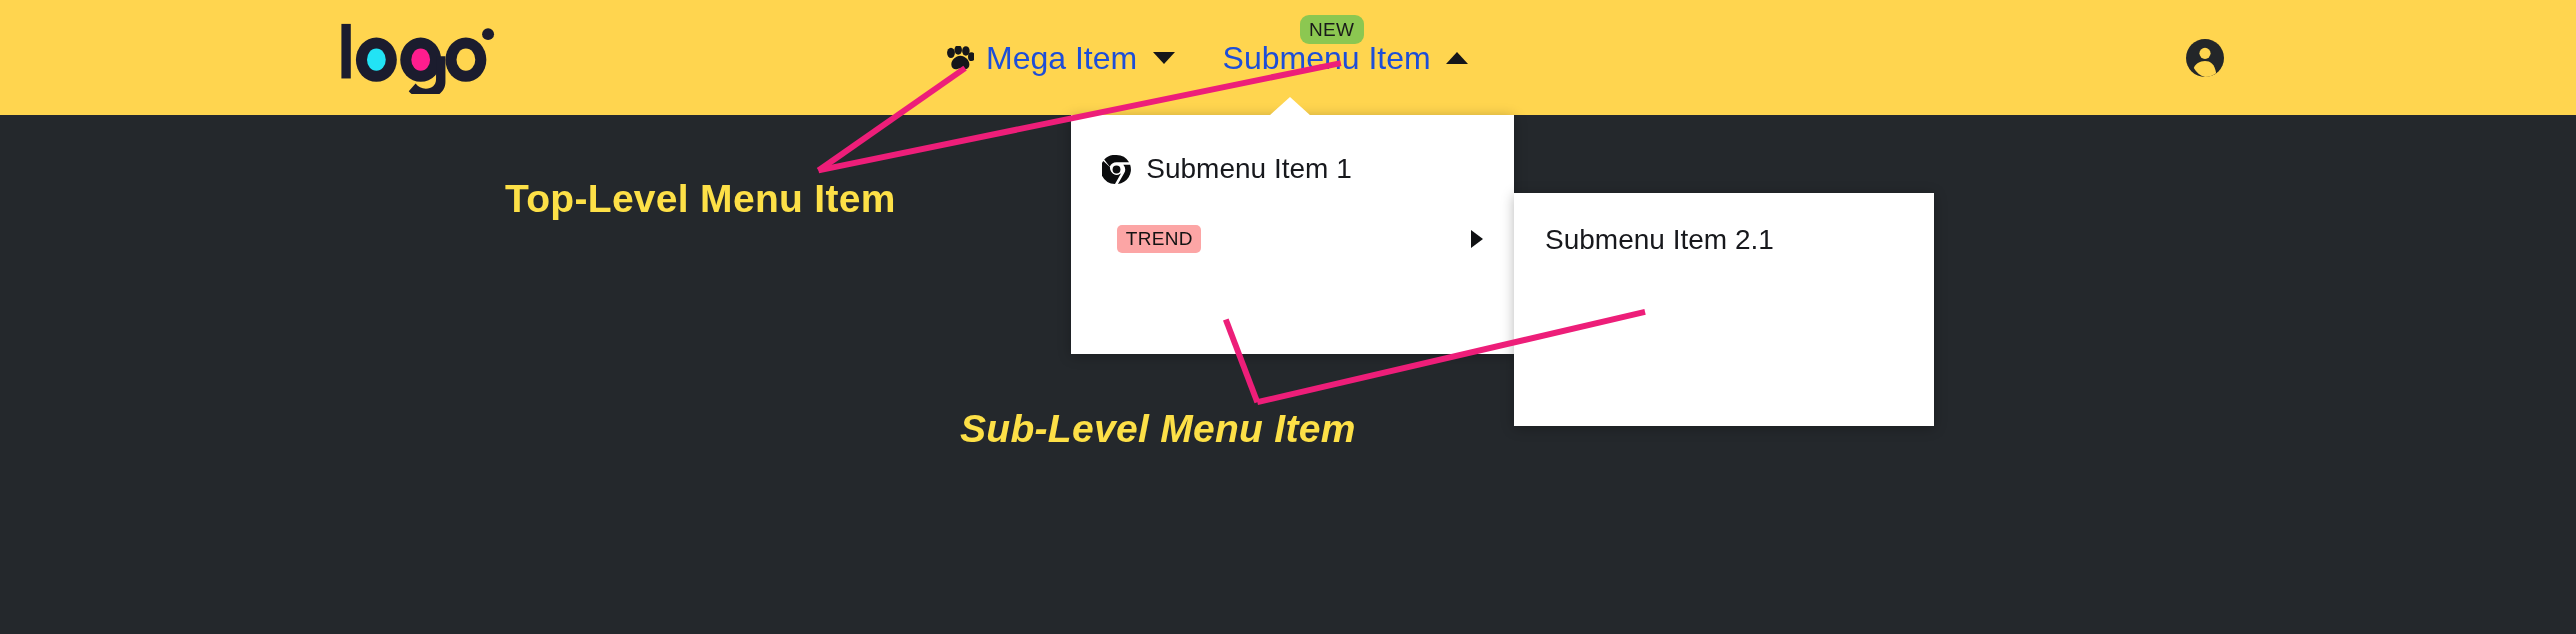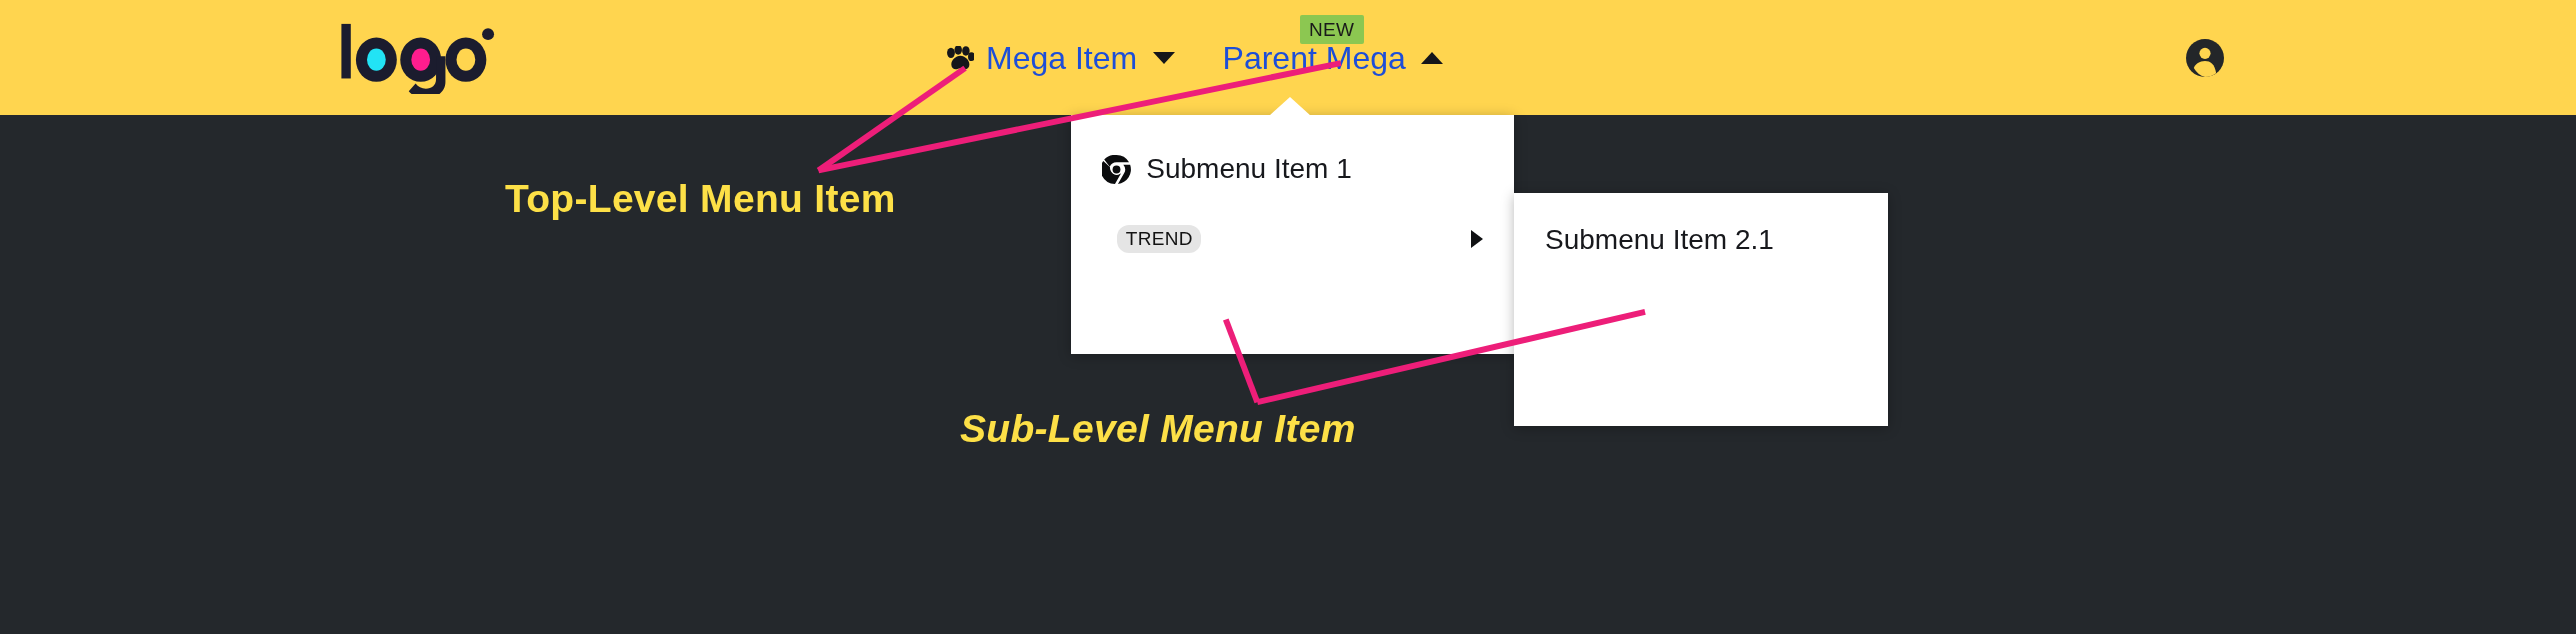--- a/index.html
+++ b/index.html
@@ -34,37 +34,37 @@
   .nav-item .label{font-size:32px;color:#1d4ed8;}
   .paw-icon{width:29px;height:25.6px;display:inline-block;flex:none;}
   .caret{width:0;height:0;flex:none;margin-left:3.4px;}
   .caret.down{border-left:11px solid transparent;border-right:11px solid transparent;border-top:12px solid #15161a;}
   .caret.up{border-left:11px solid transparent;border-right:11px solid transparent;border-bottom:12px solid #15161a;}
 
   .badge-new{
     position:absolute;top:15.3px;left:101px;
     background:#8cc751;color:#1a1a1a;
     font-size:19px;letter-spacing:0.3px;
-    padding:4.3px 9.4px 5.1px;border-radius:2px;
+    padding:4.3px 9.4px 5.1px;border-radius:9px;
     line-height:1;
   }
 
   .account{
     position:absolute;left:2186px;top:39px;
     width:38px;height:38px;cursor:pointer;
   }
 
   
   .menu{
     position:absolute;background:#ffffff;
     box-shadow:0 1.7px 12px rgba(0,0,0,.28);
     z-index:20;
   }
   .menu-1{left:1071px;top:115px;width:443px;height:239px;}
-  .menu-2{left:1514px;top:193px;width:374px;height:233px;}
+  .menu-2{left:1514px;top:193px;width:420px;height:233px;}
 
   .pointer{
     position:absolute;top:-18px;left:198px;
     width:0;height:0;
     border-left:21px solid transparent;
     border-right:21px solid transparent;
     border-bottom:19px solid #ffffff;
   }
 
   .menu-row{
@@ -74,23 +74,23 @@
     white-space:nowrap;
   }
   .menu-1 .menu-row{height:70px;text-align:center;}
   .menu-1 .menu-row:nth-child(2){margin-top:19px;}
   .menu-2 .menu-row{height:67px;}
   .menu-2 .menu-row:first-child{margin-top:13.6px;}
 
   .chrome-icon{width:29px;height:29px;flex:none;margin-right:15.3px;}
 
   .badge-trend{
-    background:#e5e5e5;color:#131313;
+    background:#fca5a5;color:#131313;
     font-size:19px;letter-spacing:0.3px;
-    padding:4.3px 8.5px 5.1px;border-radius:12px;
+    padding:4.3px 8.5px 5.1px;border-radius:5px;
     line-height:1;margin-left:15.3px;
   }
   .arrow-right{
     position:absolute;right:0;
     width:0;height:0;
     border-top:9.4px solid transparent;
     border-bottom:9.4px solid transparent;
     border-left:12.8px solid #101113;
   }
   .menu-1 .arrow-right{right:31px;}
@@ -145,21 +145,21 @@
             <ellipse cx="31" cy="12.5" rx="4" ry="5.2" fill="#15161a"></ellipse>
             <path d="M18 11.5c5.4 0 10.6 5.2 10.6 10.2 0 4.2-3.4 6.4-7.2 5.3-2.4-.7-4.4-.7-6.8 0-3.8 1.1-7.2-1.1-7.2-5.3 0-5 5.2-10.2 10.6-10.2z" fill="#15161a"></path>
           </svg>
         </span>
         <span class="label">Mega Item</span>
         <span class="caret down"></span>
       </div>
 
       <div class="nav-item">
         <span class="badge-new">NEW</span>
-        <span class="label">Parent Mega</span>
+        <span class="label">Submenu Item</span>
         <span class="caret up"></span>
       </div>
 
 
     </nav>
 
     <div class="account">
       <svg viewBox="0 0 45 45" width="38" height="38" aria-hidden="true">
         <circle cx="22.5" cy="22.5" r="22.5" fill="#232629"></circle>
         <circle cx="22.5" cy="17" r="6.6" fill="#ffd54f"></circle>

